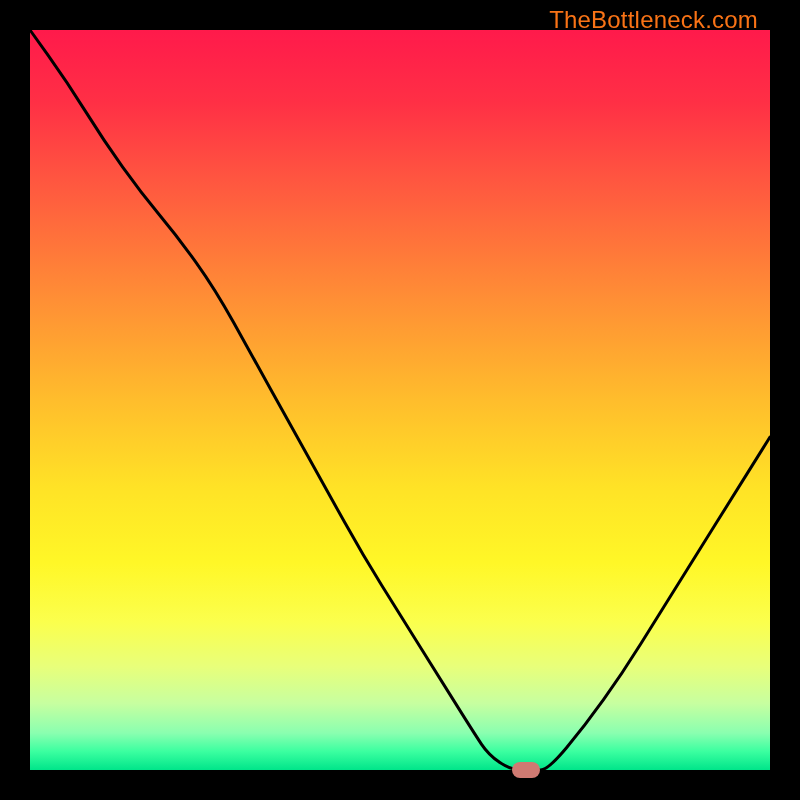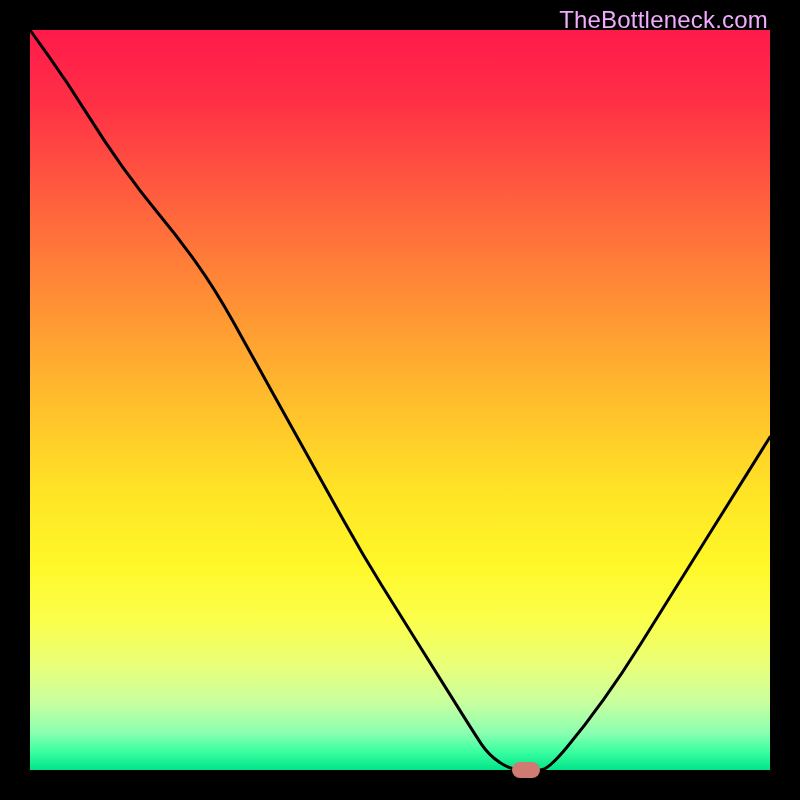--- a/index.html
+++ b/index.html
@@ -21,22 +21,22 @@
   .gradient-bg {
     position: absolute;
     left: 0;
     top: 0;
     width: 100%;
     height: 100%;
   }
   .watermark {
     position: absolute;
     top: 6px;
-    right: 32px;
-    color: #f0abfc;
+    right: 42px;
+    color: #f97316;
     font-size: 24px;
     letter-spacing: 0.2px;
   }
   svg.curve {
     position: absolute;
     left: 0;
     top: 0;
     width: 100%;
     height: 100%;
     overflow: visible;

